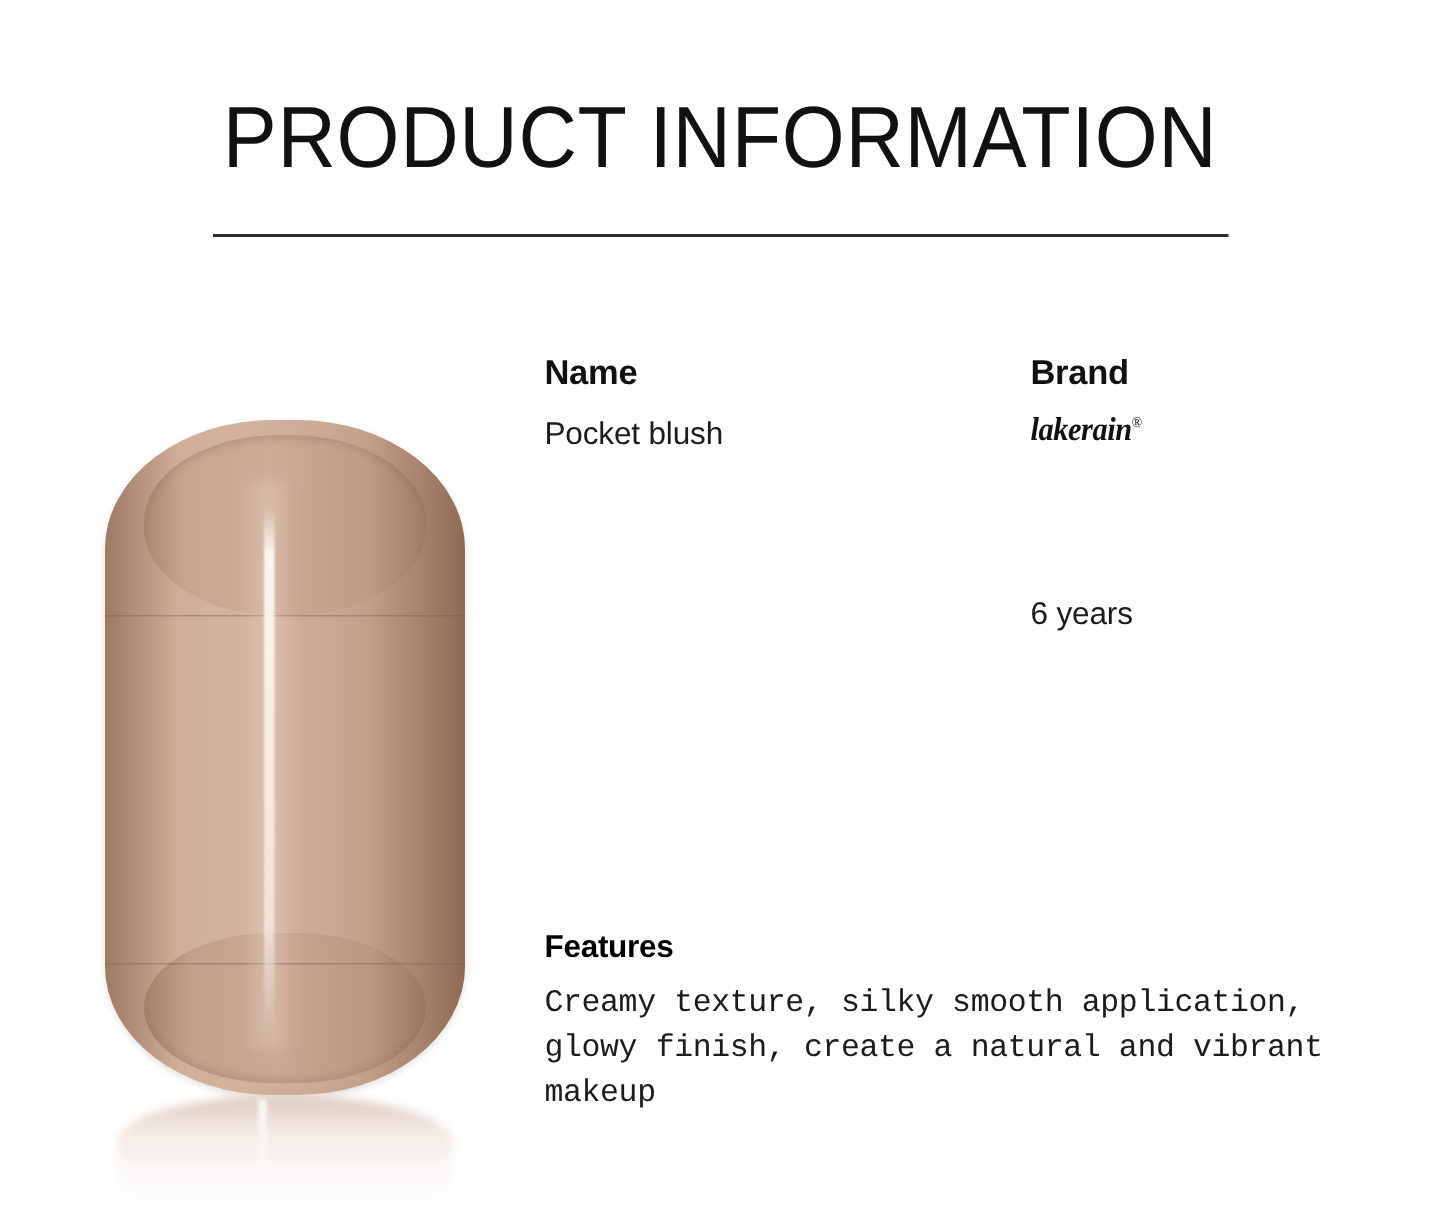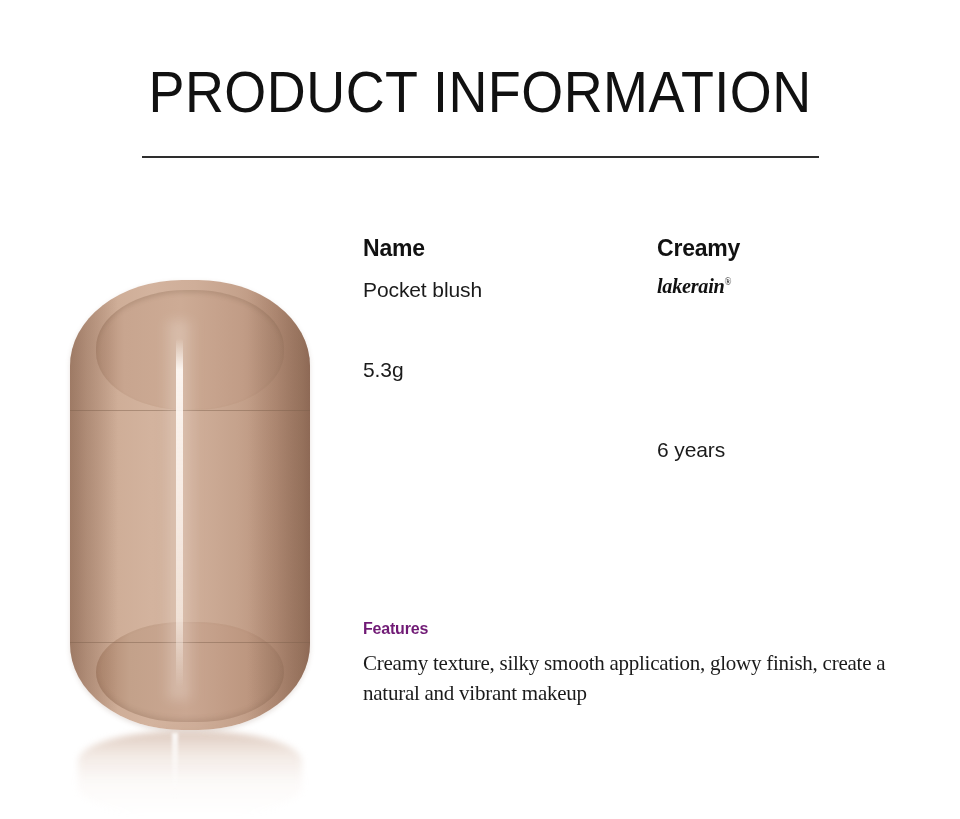--- a/index.html
+++ b/index.html
@@ -197,20 +197,21 @@
   .specs {
     position: absolute;
     left: 363px;
     top: 234px;
     width: 560px;
   }
 
   .spec-row {
     display: flex;
     margin-bottom: 40px;
+    gap: 30px;
   }
 
   .spec-cell {
     width: 294px;
     flex: 0 0 294px;
   }
   .spec-cell.right {
     width: 266px;
     flex: 0 0 266px;
   }
@@ -257,27 +258,27 @@
 
   
   .features {
     position: absolute;
     left: 363px;
     top: 620px;
     width: 560px;
   }
   .features-label {
     font-family: "Liberation Sans", sans-serif;
-    font-size: 16px;
+    font-size: 21px;
     font-weight: 700;
-    color: #701a75;
+    color: #000000;
     letter-spacing: -0.2px;
   }
   .features-text {
-    font-family: Liberation Serif, serif;
+    font-family: Liberation Mono, monospace;
     font-size: 21px;
     font-weight: 400;
     color: #1b1b1b;
     line-height: 1.42;
     margin-top: 11px;
     max-width: 548px;
     letter-spacing: -0.25px;
   }
 </style>
 </head>
@@ -305,28 +306,27 @@
   </div>
 
   <div class="specs">
 
     <div class="spec-row">
       <div class="spec-cell">
         <div class="spec-label">Name</div>
         <div class="spec-value">Pocket blush</div>
       </div>
       <div class="spec-cell right">
-        <div class="spec-label">Creamy</div>
+        <div class="spec-label">Brand</div>
         <div class="brand-mark"><span>lakerain</span><span class="reg">®</span></div>
       </div>
     </div>
 
     <div class="spec-row">
       <div class="spec-cell">
-        <div class="spec-value">5.3g</div>
       </div>
     </div>
 
     <div class="spec-row">
       <div class="spec-cell">
       </div>
       <div class="spec-cell right">
         <div class="spec-value">6 years</div>
       </div>
     </div>

